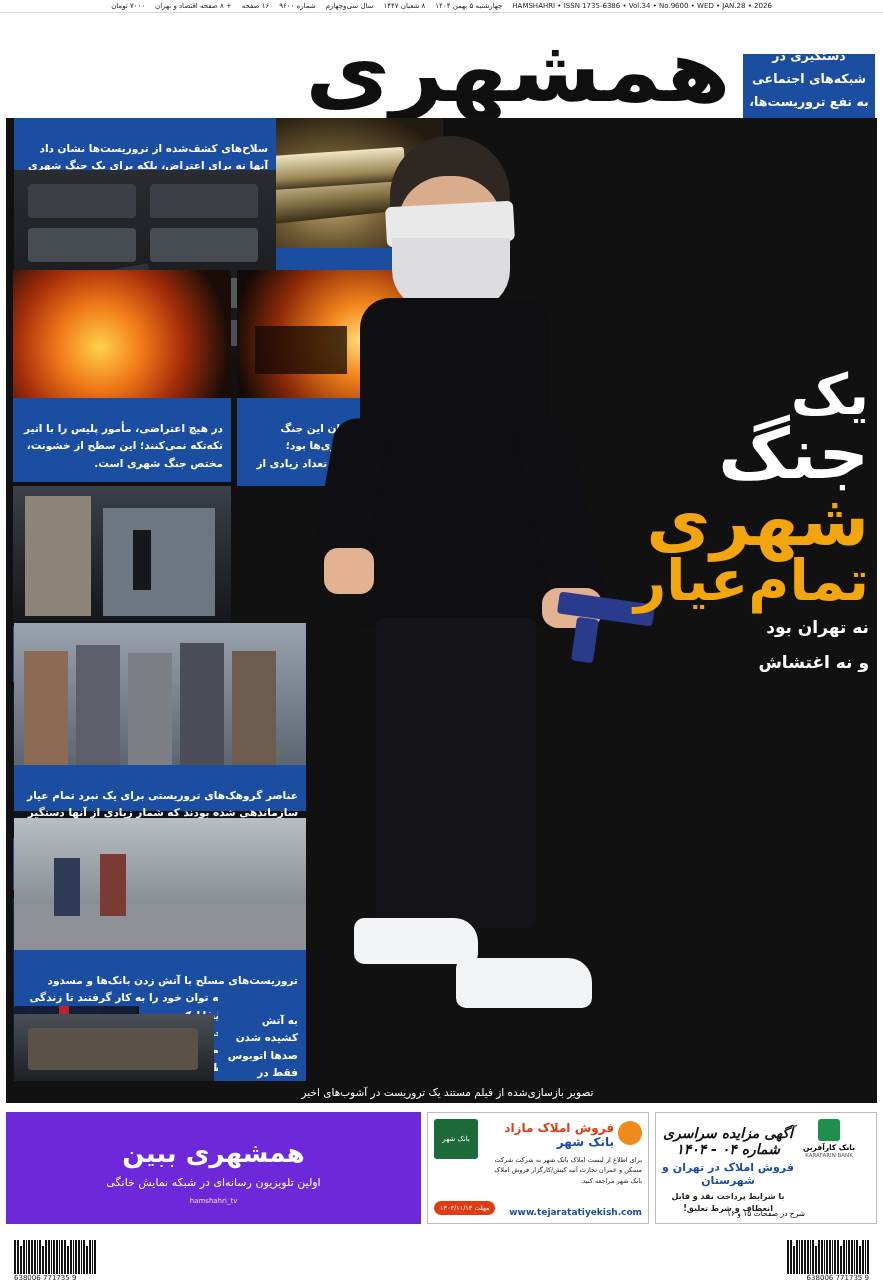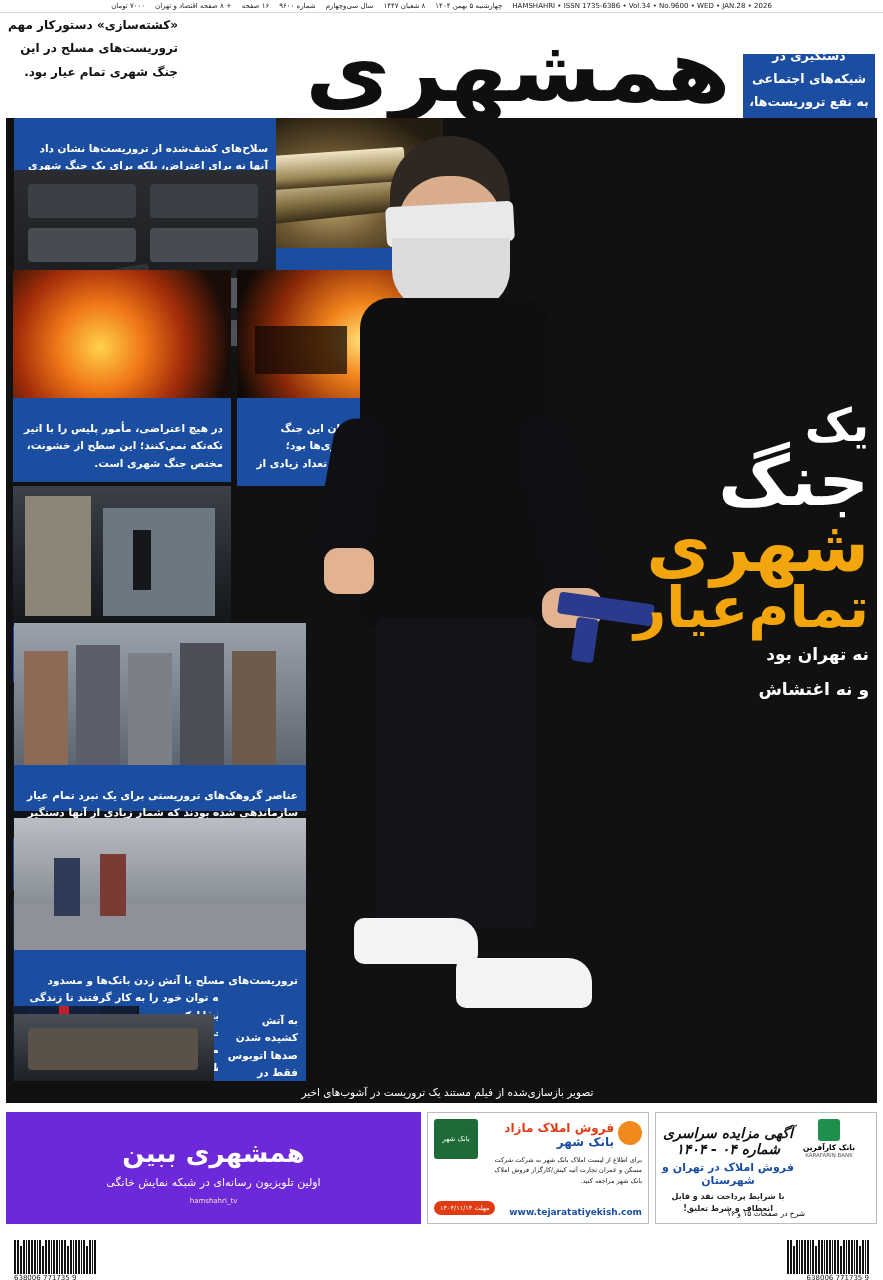--- a/index.html
+++ b/index.html
@@ -27,21 +27,21 @@
   .collage{position:absolute;left:6px;top:118px;width:871px;height:985px;background:#111;overflow:hidden;}
 
   .ph{position:absolute;overflow:hidden;}
   .cap{position:absolute;color:#fff;font-size:10.5px;line-height:1.65;direction:rtl;
        text-align:right;font-weight:bold;}
   .cap.blue{background:#1b4ea0;}
   .cap.pad{padding:22px 8px;box-sizing:border-box;}
   
   .headline{position:absolute;right:8px;top:250px;width:300px;height:300px;text-align:right;direction:rtl;}
   .hl-line{font-weight:bold;line-height:.95;letter-spacing:-1px;}
-  .hl1{color:#ffffff;font-size:46px;margin-top:36px;}
+  .hl1{color:#ffffff;font-size:56px;}
   .hl2{color:#ffffff;font-size:70px;}
   .hl3{color:#f2a50c;font-size:70px;}
   .hl4{color:#f2a50c;font-size:56px;}
   .hl-sub{color:#ffffff;font-size:17px;font-weight:bold;line-height:1.7;margin-top:6px;}
 
   .bottom-cap{position:absolute;left:6px;bottom:0;width:871px;height:22px;background:#111;
               color:#fff;font-size:10.5px;direction:rtl;text-align:center;line-height:22px;}
 
   
   .ads{position:absolute;left:6px;top:1112px;width:871px;height:112px;display:flex;gap:6px;}
@@ -82,23 +82,20 @@
       <span>HAMSHAHRI • ISSN 1735-6386 • Vol.34 • No.9600 • WED • JAN.28 • 2026</span>
       <span>چهارشنبه ۵ بهمن ۱۴۰۴</span>
       <span>۸ شعبان ۱۴۴۷</span>
       <span>سال سی‌وچهارم</span>
       <span>شماره ۹۶۰۰</span>
       <span>۱۶ صفحه</span>
       <span>+ ۸ صفحه اقتصاد و تهران</span>
       <span>۷۰۰۰ تومان</span>
     </div>
 
-    <div class="mast-right">
-      <div class="q">«کشته‌سازی» دستورکار مهم تروریست‌های مسلح در این جنگ شهری تمام عیار بود.</div>
-    </div>
 
     <div class="mast-logo">
       <div class="word">همشهری</div>
     </div>
 
     <div class="mast-left">
       <div>دستگیری در شبکه‌های اجتماعی به نفع تروریست‌ها، از برنامه‌های این جنگ شهری بود</div>
     </div>
   </div>
 

